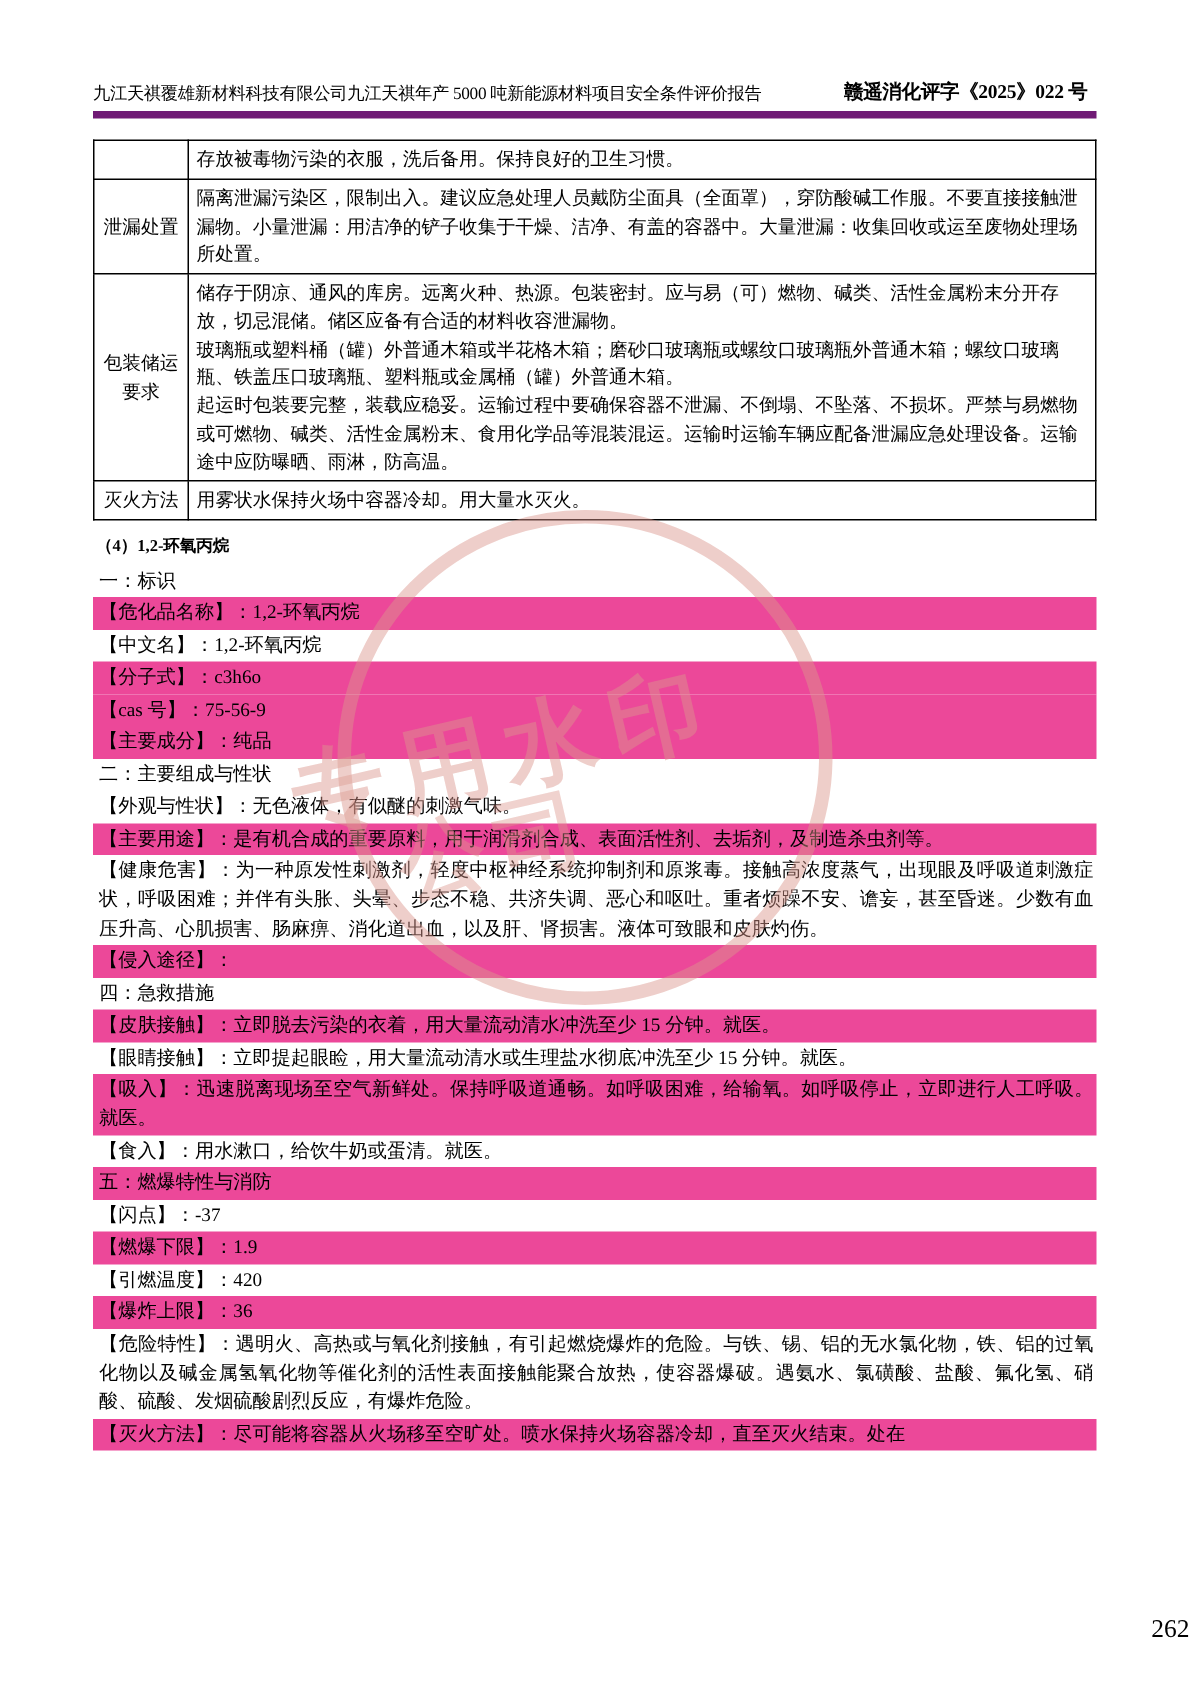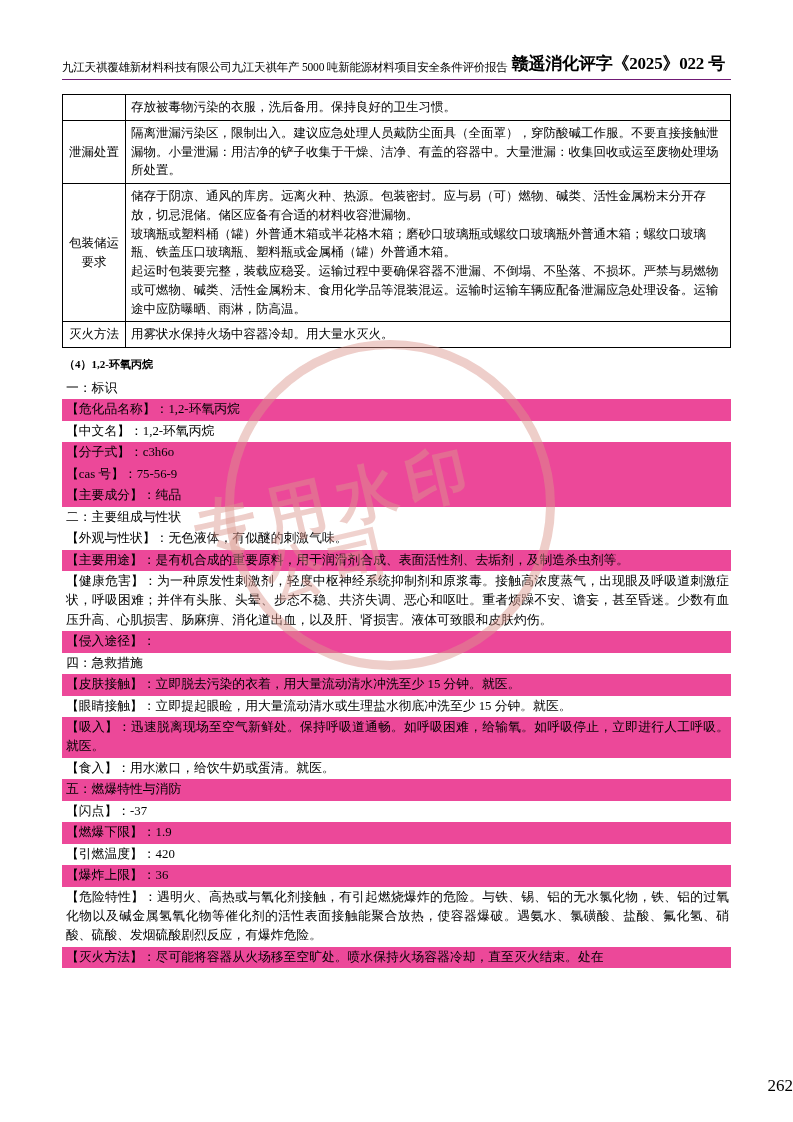--- a/index.html
+++ b/index.html
@@ -24,27 +24,27 @@
     padding: 52px 62px 30px 62px;
   }
 
   
   .header {
     display: flex;
     justify-content: space-between;
     align-items: flex-end;
     font-size: 11.5px;
     letter-spacing: -0.2px;
-    border-bottom: 1px solid #701a75;
+    border-bottom: 5px solid #701a75;
     padding-bottom: 4px;
     margin-bottom: 14px;
     white-space: nowrap;
   }
   .header-left { font-size: 11.5px; }
-  .header-right { font-size: 17px; font-weight: bold; padding-right: 6px;}
+  .header-right { font-size: 13px; font-weight: bold; padding-right: 6px;}
 
   
   .watermark {
     position: absolute;
     left: 170px;
     top: 330px;
     width: 470px;
     height: 420px;
     pointer-events: none;
     z-index: 3;

